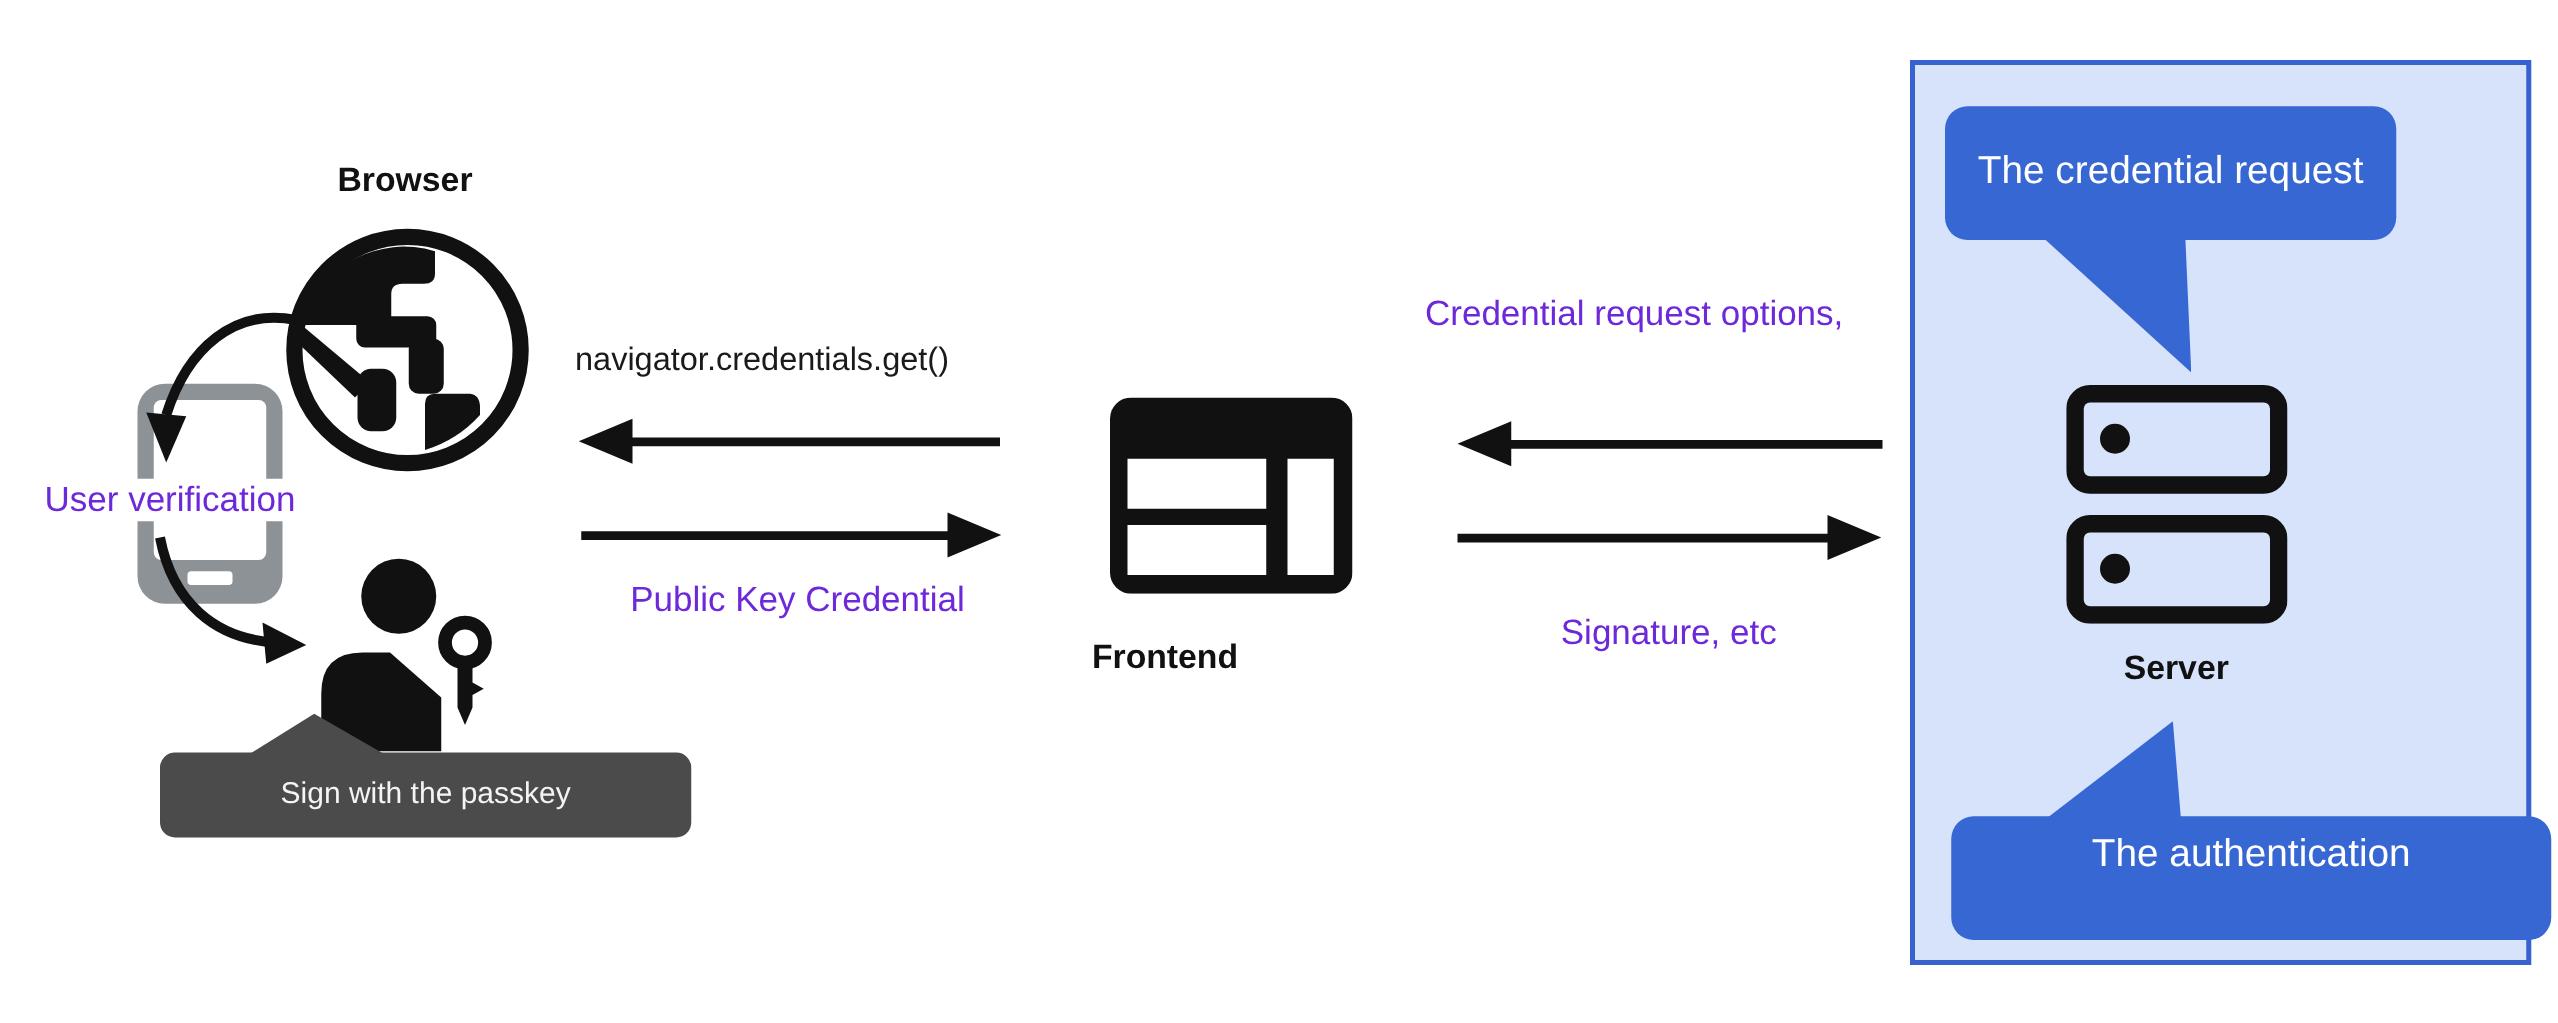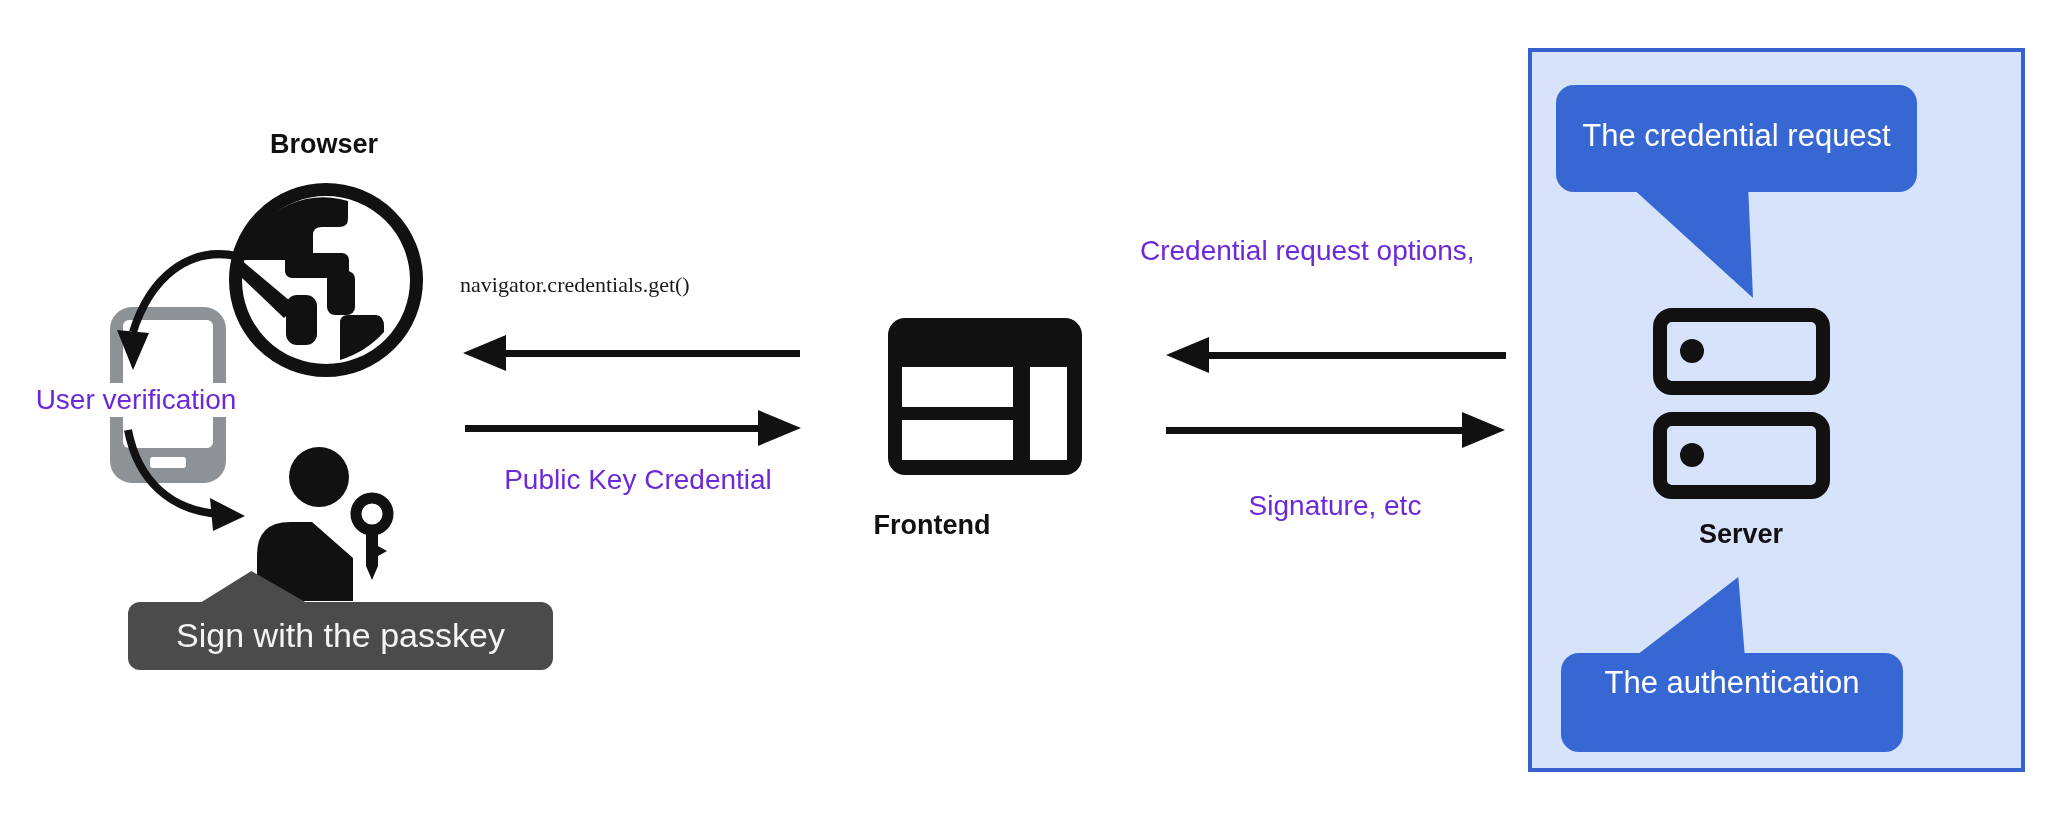--- a/index.html
+++ b/index.html
@@ -6,38 +6,38 @@
     --accent:#3767d3; --panel-bg:#d7e2fb; --panel-border:#3761cf;
     --tooltip-bg:#4b4b4b; --phone-gray:#8d9297; --ink:#111111; --text-light:#f4f4f4;
   }
   html,body{margin:0;padding:0;background:#fff;}
   #stage{position:relative;width:2046px;height:818px;background:#fff;overflow:hidden;
          font-family:"Liberation Sans",sans-serif;color:var(--ink);}
   .abs{position:absolute;}
   .center{text-align:center;}
   .node-label{font-weight:bold;font-size:27px;color:var(--ink);}
   .flow-label{font-size:28px;color:#6d28d9;}
-  .code{font-family:Liberation Serif, serif;font-size:22px;color:#1a1a1a;}
+  .code{font-family:Liberation Sans, sans-serif;font-size:26px;color:#1a1a1a;}
   .whitebg{background:#fff;padding:1px 4px;}
   .ink{fill:var(--ink);}
   .ink-stroke{stroke:var(--ink);fill:none;}
   .gray{fill:var(--phone-gray);}
   
   .shaft{position:absolute;height:7px;background:var(--ink);}
   .head{position:absolute;width:0;height:0;border-top:18px solid transparent;border-bottom:18px solid transparent;}
   .head.left{border-right:43px solid var(--ink);}
   .head.right{border-left:43px solid var(--ink);}
   
   #server-panel{left:1528px;top:48px;width:497px;height:724px;background:var(--panel-bg);
                 border:4px solid var(--panel-border);box-sizing:border-box;}
   .bubble{background:var(--accent);border-radius:18px;color:#fff;font-size:31px;line-height:40px;text-align:center;}
   .bubble-tail{background:var(--accent);}
   
   #tooltip{left:128px;top:602px;width:425px;height:68px;background:var(--tooltip-bg);
-           border-radius:12px;color:var(--text-light);font-size:34px;line-height:66px;text-align:center;}
+           border-radius:12px;color:var(--text-light);font-size:24px;line-height:66px;text-align:center;}
   #tooltip-pointer{left:200px;top:571px;width:107px;height:32px;background:var(--tooltip-bg);
                    clip-path:polygon(48% 0,100% 100%,0 100%);}
 </style>
 </head>
 <body>
 
 <div id="stage">
 
   <div class="abs node-label center" style="left:224px;top:129px;width:200px;">Browser</div>
 
@@ -123,17 +123,17 @@
 
   <svg class="abs" style="left:1653px;top:308px;" width="177" height="191" viewBox="0 0 177 191">
     <rect class="ink-stroke" x="7" y="7" width="163" height="73" rx="12" stroke-width="14"></rect>
     <circle class="ink" cx="39" cy="43" r="12"></circle>
     <rect class="ink-stroke" x="7" y="111" width="163" height="73" rx="12" stroke-width="14"></rect>
     <circle class="ink" cx="39" cy="147" r="12"></circle>
   </svg>
   <div class="abs node-label center" style="left:1641px;top:519px;width:200px;">Server</div>
 
   <div class="abs bubble-tail" style="left:1633px;top:577px;width:112px;height:81px;clip-path:polygon(94% 0,100% 100%,0 100%);"></div>
-  <div class="abs bubble" style="left:1561px;top:653px;width:342px;height:99px;padding-top:10px;box-sizing:border-box;">
+  <div class="abs bubble" style="left:1561px;top:653px;width:480px;height:99px;padding-top:10px;box-sizing:border-box;">
     <div>The authentication</div>
   </div>
 
 </div>
 
 </body></html>

